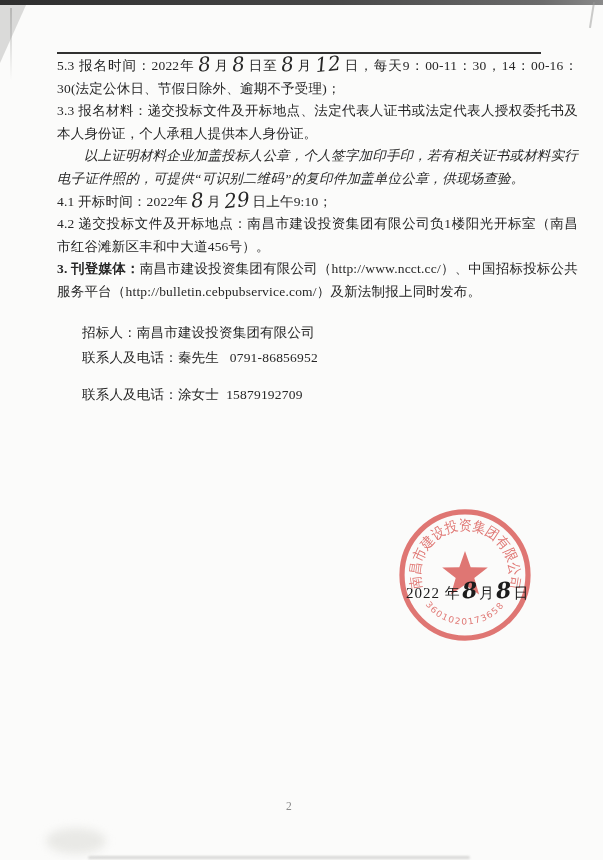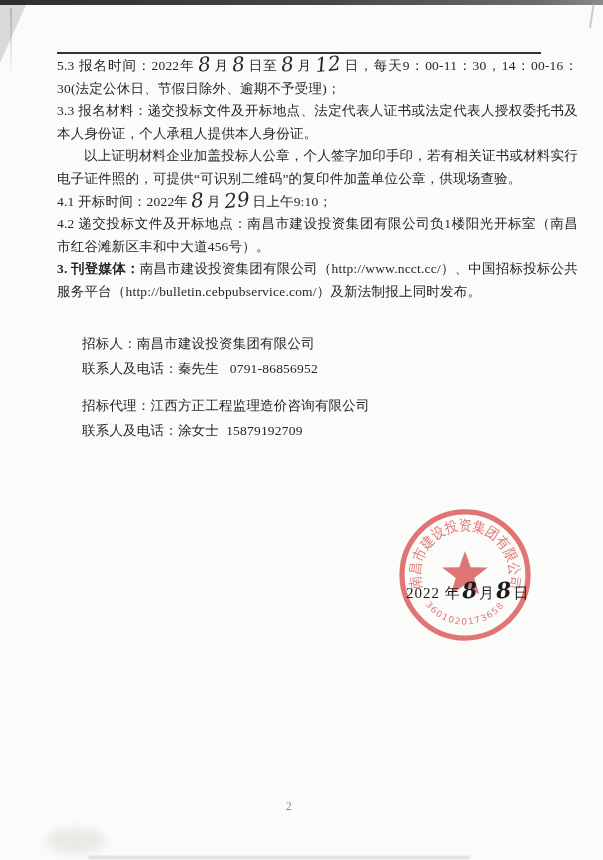--- a/index.html
+++ b/index.html
@@ -21,28 +21,28 @@
   .edge-bottom{position:absolute;bottom:1px;left:88px;width:382px;height:3px;
     background:#c9c9c7;opacity:.7;border-radius:2px;filter:blur(1px);}
   .smudge-bl{position:absolute;bottom:6px;left:46px;width:60px;height:26px;
     background:#e9e9e6;border-radius:50%;filter:blur(4px);}
   
   .rule{position:absolute;left:57px;top:52px;width:484px;height:2px;background:#313131;}
   
   .content{position:absolute;left:57px;top:55px;width:521px;
     font-size:13.5px;line-height:22.6px;text-align:justify;letter-spacing:.2px;}
   .content p{margin:0;}
-  .indent{text-indent:2em;}
+  .indent{text-indent:2em;font-style:italic;}
   .bold{font-weight:bold;}
   .pre{white-space:pre-wrap;}
   .hw{font-family:"DejaVu Serif",serif;font-style:italic;font-weight:500;
     font-size:20px;line-height:10px;display:inline-block;
     transform:rotate(-6deg) translateY(1px);margin:0 3px;}
   
-  .contact{margin-top:27px;padding-left:25px;line-height:25px;text-align:left;}
+  .contact{margin-top:16px;padding-left:25px;line-height:25px;text-align:left;}
   .contact.second{margin-top:12px;}
   .contact div{white-space:pre-wrap;}
   
   .seal{position:absolute;left:390px;top:500px;width:150px;height:150px;opacity:.82;}
   .seal svg{width:100%;height:100%;}
   .seal-date{position:absolute;left:406px;top:584px;width:140px;z-index:3;
     color:#1c1c1c;font-size:15px;letter-spacing:1px;white-space:nowrap;}
   .seal-date .hwd{font-family:"DejaVu Serif",serif;font-style:italic;font-weight:600;
     font-size:22px;line-height:10px;display:inline-block;
     transform:rotate(-4deg);margin:0 1px;}
@@ -75,21 +75,20 @@
   <p><span>4.2</span><span> 递交投标文件及开标地点：南昌市建设投资集团有限公司负1楼阳光开标室（南昌市红谷滩新区丰和中大道456号）。</span></p>
 
   <p><span class="bold">3. 刊登媒体：</span><span>南昌市建设投资集团有限公司（http://www.ncct.cc/）、中国招标投标公共服务平台（http://bulletin.cebpubservice.com/）及新法制报上同时发布。</span></p>
 
   <div class="contact">
     <div><span class="pre">招标人：</span><span>南昌市建设投资集团有限公司</span></div>
     <div><span class="pre">联系人及电话：</span><span class="pre">秦先生   0791-86856952</span></div>
   </div>
 
   <div class="contact second">
-    <div><span class="pre">招标代理：</span><span>江西方正工程监理造价咨询有限公司</span></div>
     <div><span class="pre">联系人及电话：</span><span class="pre">涂女士  15879192709</span></div>
   </div>
 
 </div>
 
 <div class="seal">
   <svg viewBox="0 0 200 200">
     <defs>
       <path id="arcTop" d="M 42.6,117.5 A 60,60 0 1 1 157.4,117.5" fill="none"></path>
       <path id="arcBottom" d="M 45.9,137.9 A 66,66 0 0 0 154.1,137.9" fill="none"></path>

